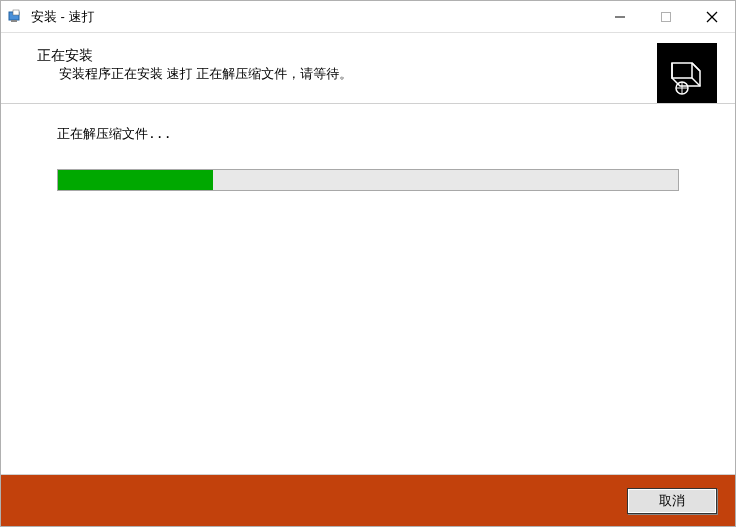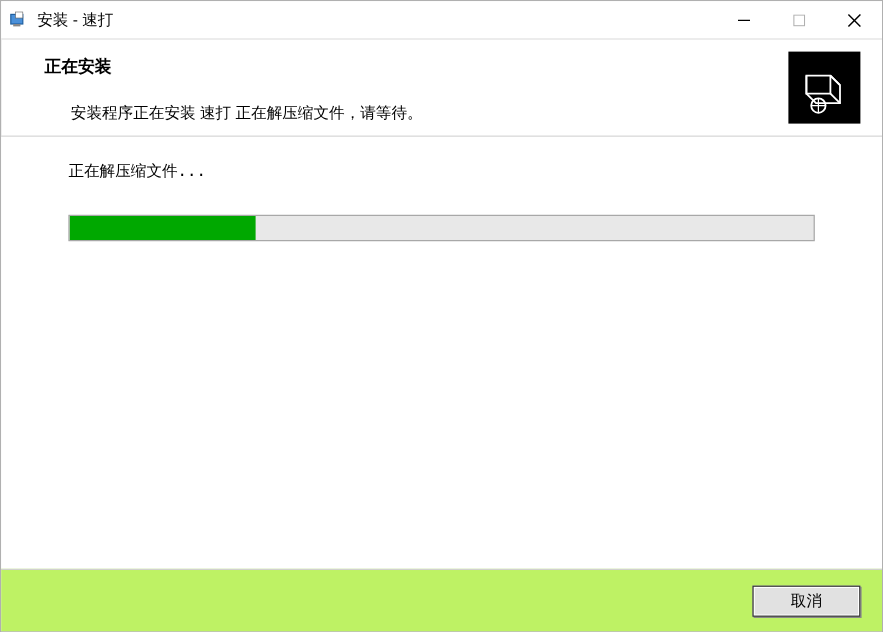--- a/index.html
+++ b/index.html
@@ -69,23 +69,23 @@
       padding: 14px 18px 10px 36px;
       display: flex;
       position: relative;
       min-height: 70px;
     }
     .header-text {
       flex: 1;
     }
     .header-title {
       font-size: 14px;
-      font-weight: bold;
-      color: #000;
-      margin-bottom: 20px;
+      font-weight: normal;
+      color: #000;
+      margin-bottom: 0;
     }
     .header-subtitle {
       font-size: 13px;
       color: #000;
       padding-left: 22px;
     }
     .header-icon {
       width: 60px;
       height: 60px;
       background: #000;
@@ -124,21 +124,21 @@
       position: relative;
       overflow: hidden;
     }
     .progress-fill {
       height: 100%;
       background: #00a800;
       width: 25%;
     }
     .footer {
       height: 52px;
-      background: #bef264;
+      background: #c2410c;
       border-top: 1px solid #d0d0d0;
       display: flex;
       align-items: center;
       justify-content: flex-end;
       padding-right: 18px;
     }
     .btn-cancel {
       width: 90px;
       height: 26px;
       background: #e1e1e1;

